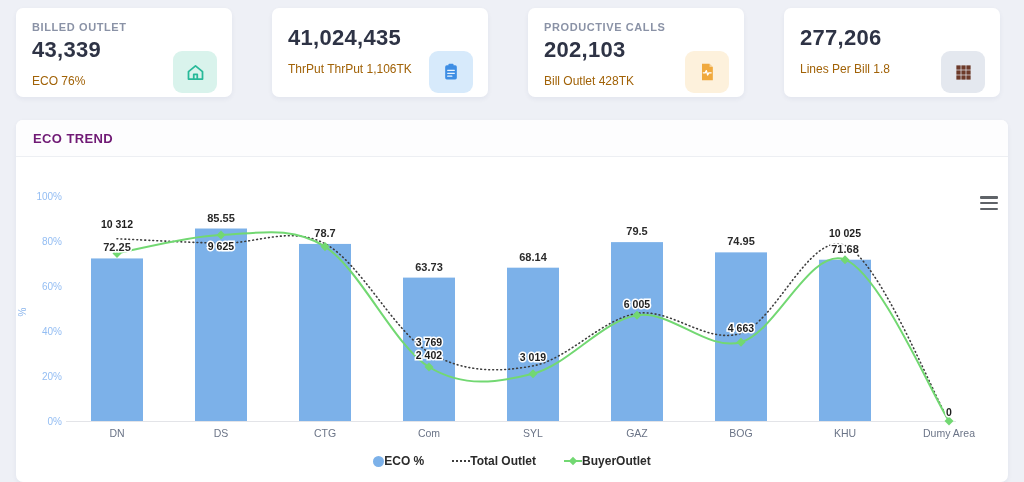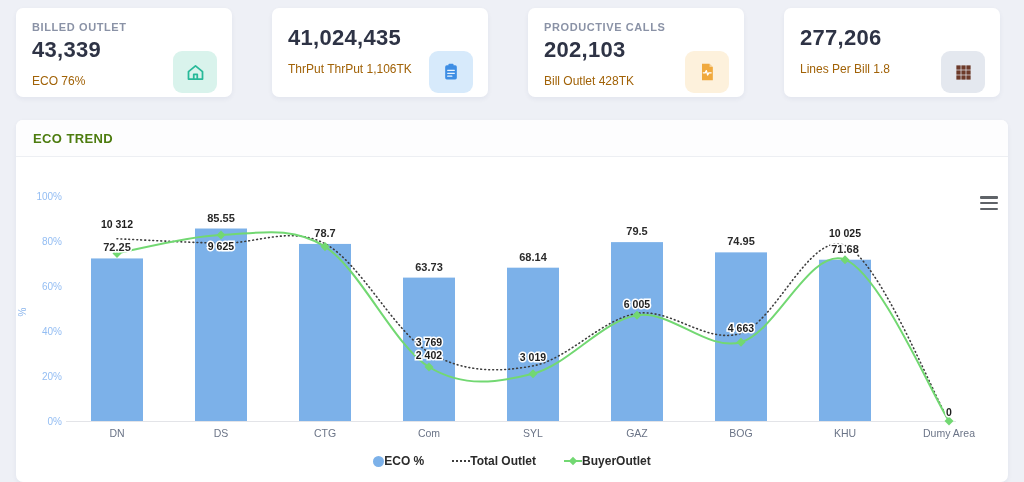--- a/index.html
+++ b/index.html
@@ -45,21 +45,21 @@
     position:relative;
     box-shadow:0 2px 5px rgba(40,50,100,0.06);
   }
   .panel-header {
     height:37px;
     display:flex; align-items:center;
     padding:0 17px;
     background:#fdfdfe;
     border-bottom:1px solid #edeff3;
     border-radius:7px 7px 0 0;
-    font-size:13px; font-weight:700; color:#4d7c0f; letter-spacing:0.4px;
+    font-size:13px; font-weight:700; color:#701a75; letter-spacing:0.4px;
   }
   #chart-svg { display:block; margin-top:13px; }
   text { font-family:"Liberation Sans", sans-serif; }
   .tick { fill:#93bdf3; font-size:10px; }
   .axis-title { fill:#8ab5ec; font-size:10px; }
   .cat { fill:#6b7487; font-size:10.5px; }
   .bar-label { fill:#2b2b2b; font-size:11px; font-weight:700;
                paint-order:stroke; stroke:#ffffff; stroke-width:3px; }
   .line-label { fill:#1d1d1d; font-size:10.5px; font-weight:700;
                paint-order:stroke; stroke:#ffffff; stroke-width:3px; }

